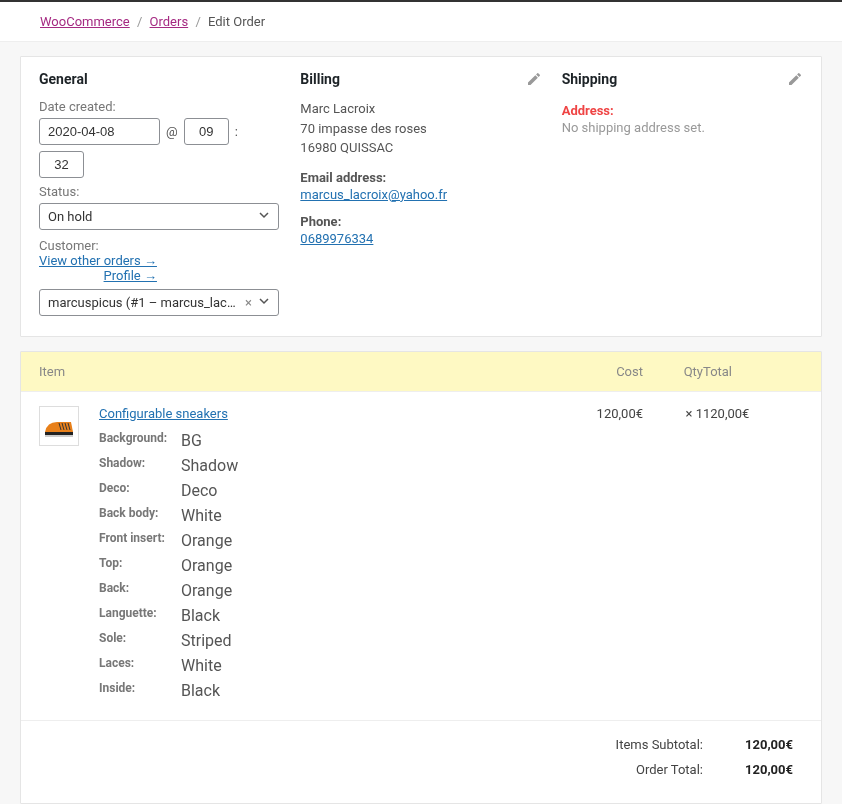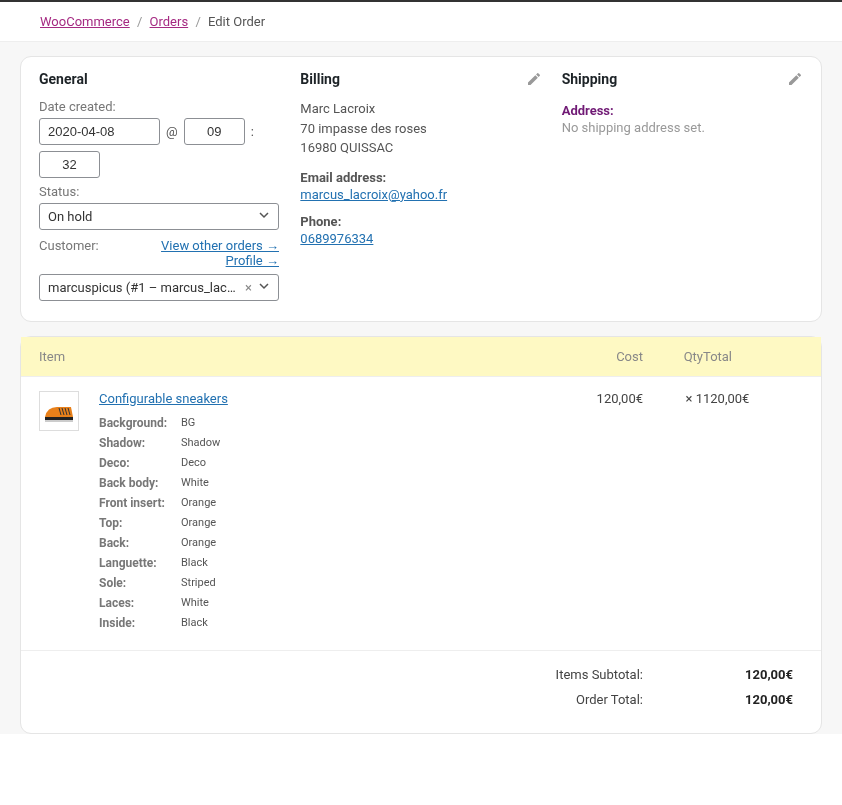--- a/index.html
+++ b/index.html
@@ -24,21 +24,21 @@
     text-decoration: underline;
   }
   .breadcrumb .sep { margin: 0 4px; color: #999; }
   .content-area {
     padding: 14px 20px 0 20px;
     background: #f7f7f7;
   }
   .panel {
     background: #fff;
     border: 1px solid #e5e5e5;
-    border-radius: 11px;
+    border-radius: 1px;
     margin-bottom: 14px;
   }
   .order-details {
     padding: 14px 18px 20px 18px;
     display: flex;
     gap: 20px;
   }
   .col { flex: 1; position: relative; }
   .col h3 {
     font-size: 14px;
@@ -70,37 +70,38 @@
   }
   .input, .select {
     border: 1px solid #8c8f94;
     background: #fff;
     padding: 5px 8px;
     font-size: 13px;
     border-radius: 3px;
     color: #333;
   }
   .date-input { width: 121px; }
-  .time-input { width: 61px; text-align: center; }
+  .time-input { width: 45px; text-align: center; }
   .row { display: flex; align-items: center; gap: 6px; margin-bottom: 6px; }
   .status-select {
     width: 240px;
     display: flex;
     justify-content: space-between;
     align-items: center;
     margin-bottom: 8px;
     cursor: pointer;
   }
   .status-select .chev { color: #555; }
   .customer-row {
     display: flex;
     justify-content: space-between;
     align-items: flex-start;
     width: 240px;
     margin-bottom: 6px;
+    flex-direction: column;
   }
   .customer-links { text-align: right; }
   .customer-links a {
     color: #2271b1;
     text-decoration: underline;
     font-size: 13px;
     white-space: nowrap;
     display: block;
     text-align: right;
   }
@@ -162,34 +163,33 @@
   .meta-table {
     margin-top: 4px;
   }
   .meta-row { display: flex; margin-bottom: 6px; }
   .meta-key {
     min-width: 82px;
     color: #777;
     font-weight: 700;
     font-size: 12px;
   }
-  .meta-val { color: #555; font-size: 11px; }
+  .meta-val { color: #555; font-size: 16px; }
   .item-numbers { flex-shrink: 0; display: flex; color: #444; }
   .totals {
     display: flex;
     justify-content: flex-end;
     padding: 16px 28px 16px 18px;
   }
   .totals-inner { }
   .totals-row {
     display: flex;
     justify-content: flex-end;
     align-items: center;
     margin-bottom: 10px;
-    gap: 60px;
   }
   .totals-row .label { color: #444; }
   .totals-row .value { font-weight: 700; color: #222; width: 90px; text-align: right; }
 </style>
 </head>
 <body>
 
 <div class="topbar">
   <div class="breadcrumb">
     <a href="#">WooCommerce</a>
@@ -261,21 +261,21 @@
       <a href="#" class="phone">0689976334</a>
     </div>
 
     <div class="col">
       <span class="edit-icon">
         <svg viewBox="0 0 24 24">
             <path d="M3 17.25V21h3.75l11-11-3.75-3.75-11 11zM20.7 7.04a1 1 0 0 0 0-1.41l-2.34-2.34a1 1 0 0 0-1.41 0l-1.83 1.83 3.75 3.75 1.83-1.83z" fill="#999"></path>
           </svg>
       </span>
       <h3>Shipping</h3>
-      <div class="field-strong" style="color:#701a75; margin-top:16px;">Address:</div>
+      <div class="field-strong" style="color:#ef4444; margin-top:16px;">Address:</div>
       <p class="muted">No shipping address set.</p>
     </div>
 
   </div>
 
   <div class="panel items-panel">
     <div class="items-header">
       <div class="col-item">Item</div>
       <div class="col-cost">Cost</div>
       <div class="col-qty">Qty</div>

